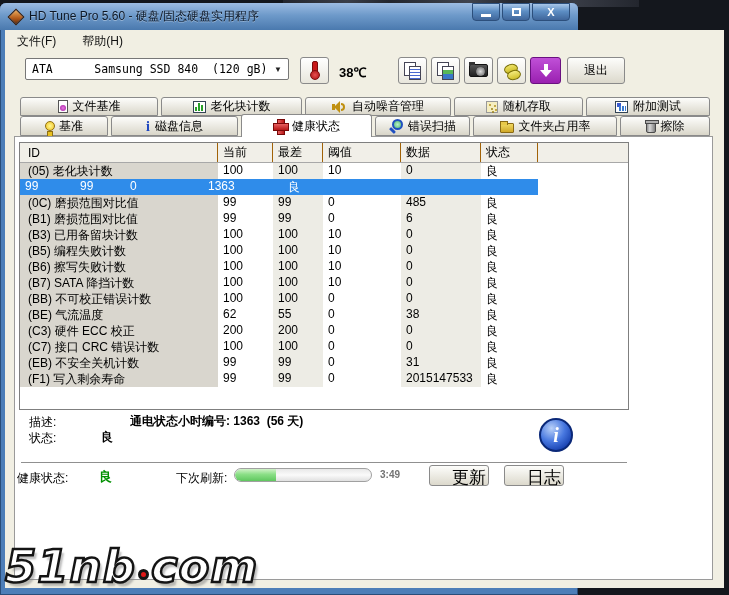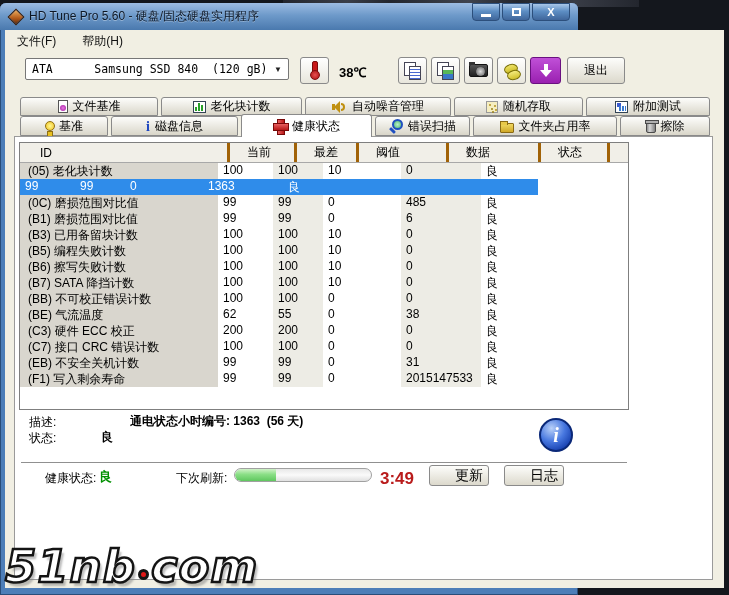--- a/index.html
+++ b/index.html
@@ -100,47 +100,47 @@
   .i-folder { width:14px; height:10px; background:linear-gradient(#f0d860,#d0a828); border:1px solid #8a6a14; border-radius:1px; position:relative; margin-top:3px; }
   .i-folder::before { content:""; position:absolute; left:-1px; top:-3px; width:6px; height:3px; background:#e8c848; border:1px solid #8a6a14; border-bottom:none; }
   .i-trash { width:10px; height:11px; background:linear-gradient(90deg,#909090,#d8d8d8 35%,#808080); border:1px solid #4a4a4a; border-radius:1px 1px 2px 2px; position:relative; margin-top:3px; }
   .i-trash::before { content:""; position:absolute; left:-2px; top:-3px; width:12px; height:2px; background:#b0b0b0; border:1px solid #4a4a4a; }
 
   
   .panel { position:absolute; left:9px; top:106px; width:699px; height:444px; background:#fff; border:1px solid #9a9a9a; z-index:5; }
 
   .smart-list { position:absolute; left:4px; top:5px; width:610px; height:268px; background:#fff; border:1px solid #7f7f7f; overflow:hidden; }
   .lhdr { display:flex; height:20px; background:#f1efe8; border-bottom:1px solid #a8a8a8; font-size:12px; color:#000; }
-  .lhdr .cell { display:flex; align-items:center; border-right:3px solid #a16207;margin-left:12px; }
+  .lhdr .cell { display:flex; align-items:center; border-right:1px solid #a16207; }
   .row { display:flex; height:16px; font-size:12px; color:#000; cursor:default; }
   .cell { padding-left:5px; overflow:hidden; white-space:nowrap; }
   .c0 { width:198px; padding-left:8px; }
   .c1 { width:55px; } .c2 { width:50px; } .c3 { width:78px; } .c4 { width:80px; } .c5 { width:57px; }
   .row .c0 { background:#d9d6ce; }
   .row .c2, .row .c4 { background:#edece5; }
   .row.selected { width:518px; background:#2f8cea; color:#fff; }
   .row.selected .cell { background:transparent; }
 
   .desc-label { position:absolute; left:14px; font-size:12px; color:#000; }
   .desc-value { position:absolute; left:86px; font-size:12px; font-weight:bold; color:#000; white-space:pre; }
   .info-icon { position:absolute; left:524px; top:281px; width:34px; height:34px; border-radius:50%;
     background:radial-gradient(circle at 35% 28%,#b8d0f8,#4878e0 45%,#1038a8 85%); border:2px solid #0a2878;
     display:flex; align-items:center; justify-content:center; color:#fff; font-family:"Liberation Serif",serif;
     font-weight:bold; font-style:italic; font-size:20px; cursor:pointer; }
   .hsep { position:absolute; left:6px; top:325px; width:606px; height:1px; background:#909090; }
 
-  .health-label { position:absolute; left:30px; top:333px; font-size:12px; color:#000; }
+  .health-label { position:absolute; left:2px; top:333px; font-size:12px; color:#000; }
   .health-value { position:absolute; left:84px; top:331px; font-size:13px; font-weight:bold; color:#009000; }
   .refresh-label { position:absolute; left:161px; top:333px; font-size:12px; color:#000; }
   .progress { position:absolute; left:219px; top:331px; width:138px; height:14px; background:linear-gradient(#e8e8e8,#fafafa 50%,#e0e0e0);
     border:1px solid #a0a0a0; border-radius:7px; overflow:hidden; }
   .progress-fill { height:100%; background:linear-gradient(#d0f2c8,#8adf86 45%,#5fc75f); border-radius:7px 0 0 7px; }
-  .countdown { position:absolute; left:365px; top:332px; font-size:17px; font-weight:bold; color:#b91c1c; }
+  .countdown { position:absolute; left:365px; top:332px; font-size:10px; font-weight:bold; color:#737373; }
   .btn { position:absolute; top:328px; width:60px; height:21px; background:linear-gradient(#fdfdfb,#dcd9cc);
-    border:1px solid #8a8a8a; border-radius:3px; font-size:14px; color:#000; cursor:pointer; font-family:inherit;padding-left:20px; }
+    border:1px solid #8a8a8a; border-radius:3px; font-size:17px; color:#000; cursor:pointer; font-family:inherit;padding-left:20px; }
   .btn-update { left:414px; } .btn-log { left:489px; }
 
   
   .watermark { position:absolute; left:5px; top:540px; z-index:40; font-family:"DejaVu Sans",sans-serif;
     font-weight:900; font-style:italic; font-size:45px; letter-spacing:1px; color:#fff;
     -webkit-text-stroke:2.5px #141414; text-shadow:3px 4px 2px rgba(130,130,130,.5); white-space:nowrap; }
   .wm-dot { display:inline-block; width:11px; height:11px; background:#e01818; border:3px solid #141414; border-radius:50%; margin:0 2px 2px 2px; -webkit-text-stroke:0; }
 </style>
 </head>
 <body>

